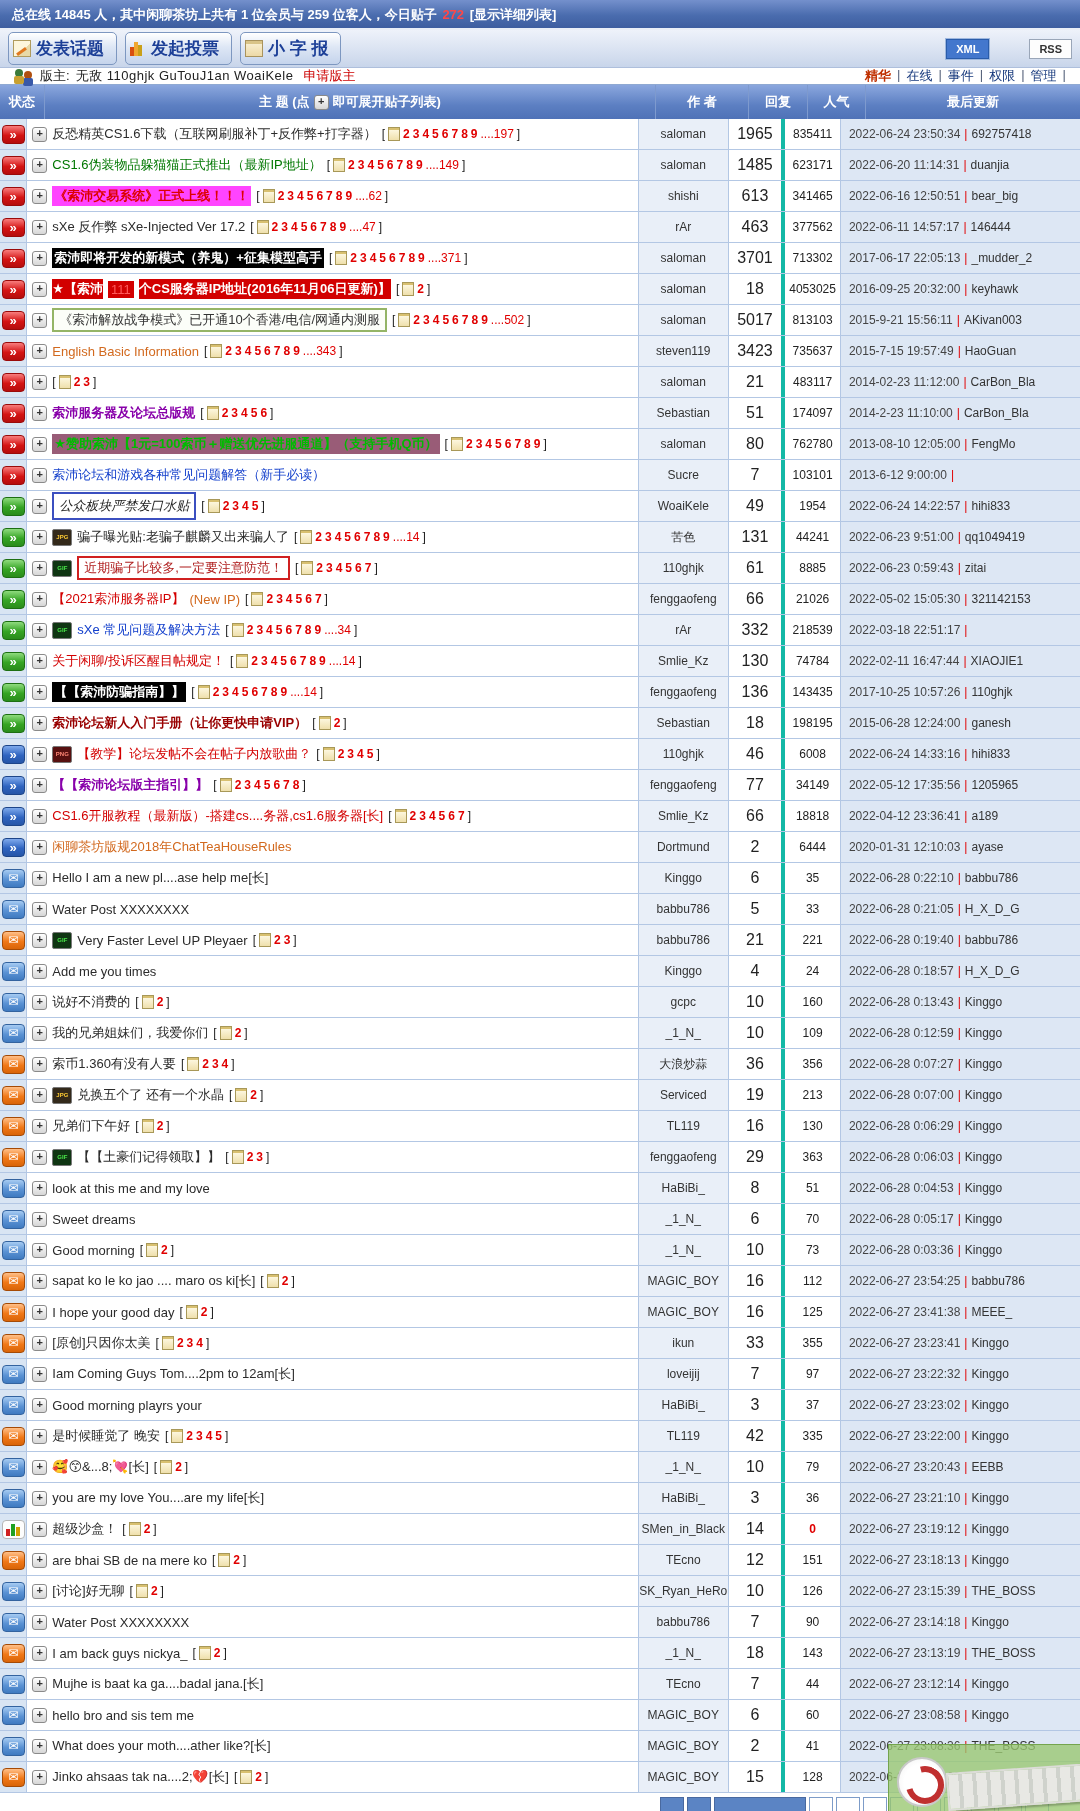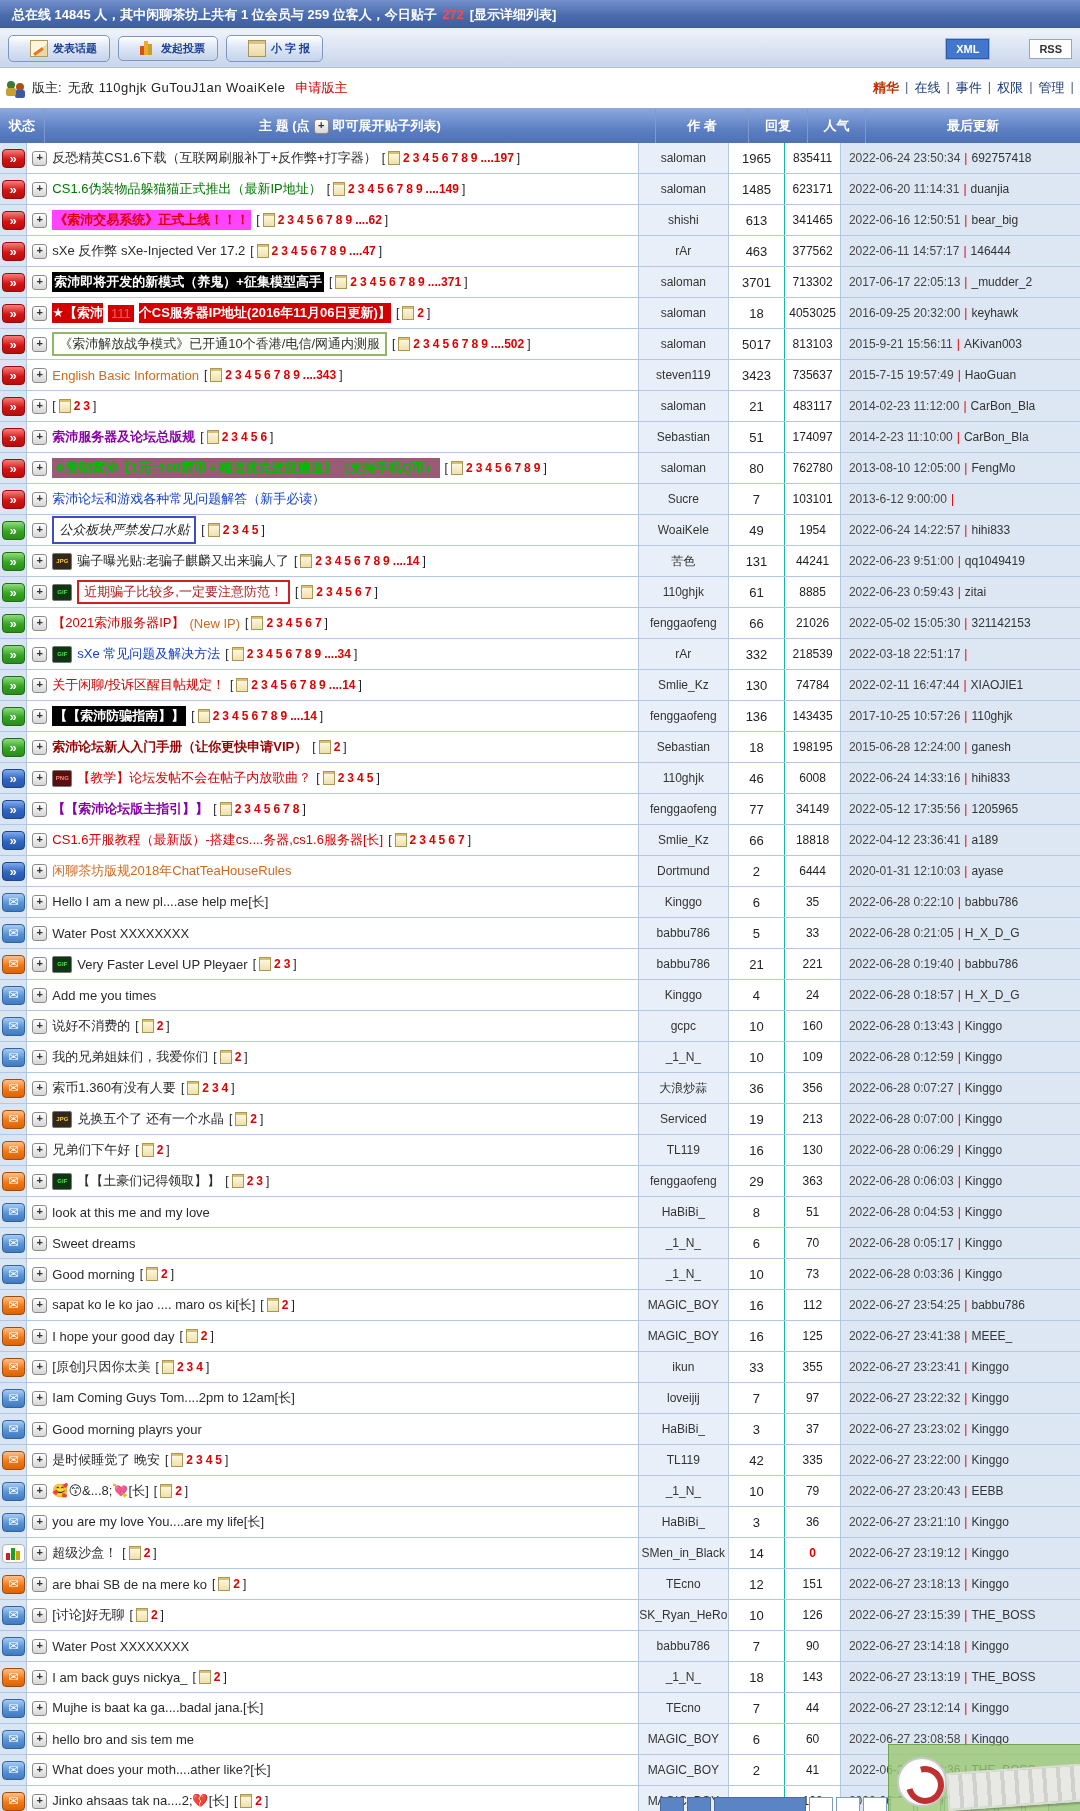--- a/index.html
+++ b/index.html
@@ -15,44 +15,44 @@
     color:#fff;font-weight:bold;font-size:13px;white-space:nowrap;
   }
   .infobar .hot{color:#ff4747;margin:0 2px;}
   
   .toolbar{
     height:38px;display:flex;align-items:center;gap:8px;padding:0 8px;box-sizing:border-box;
     background:linear-gradient(#eef2fa,#d4deef 70%,#c8d5ea);
     border-bottom:1px solid #aebfdc;
   }
   .tbtn{
-    display:flex;align-items:center;gap:5px;padding:4px 12px 4px 21px;
+    display:flex;align-items:center;gap:5px;padding:4px 12px 4px 4px;
     border:1px solid #7d97c0;border-radius:5px;cursor:pointer;
     background:linear-gradient(#ffffff,#dee7f5 45%,#c5d4ec);
     box-shadow:0 1px 0 #fff inset;
-    color:#1c3f97;font-weight:bold;font-size:11px;white-space:nowrap;
+    color:#1c3f97;font-weight:bold;font-size:17px;white-space:nowrap;
   }
   .tbtn .ticon{width:16px;height:15px;display:inline-block;position:relative;}
   .ti-compose{background:linear-gradient(135deg,#fdf6dc 60%,#e8d9a8 60%);border:1px solid #b09b5e;}
   .ti-compose::after{content:"";position:absolute;left:2px;top:9px;width:11px;height:3px;background:#e07820;transform:rotate(-35deg);}
   .ti-poll{display:inline-flex;align-items:flex-end;gap:1px;}
   .ti-poll i{display:inline-block;width:4px;background:#e8a020;}
   .ti-poll i:nth-child(1){height:9px;background:#d84f10;}
   .ti-poll i:nth-child(2){height:14px;background:#f0a830;}
   .ti-poll i:nth-child(3){height:11px;background:#caa018;}
   .ti-note{background:linear-gradient(#fbf3d8,#edd9a6);border:1px solid #a9935c;
     box-shadow:inset 0 3px 0 #d9c488;}
   .feeds{margin-left:auto;display:flex;gap:4px;margin-right:0;}
   .feedbtn{font-size:11px;font-weight:bold;padding:3px 9px;border:1px solid #2a5caa;cursor:pointer;margin-left:36px;}
   .feed-xml{background:#4377cd;color:#fff;outline:1px solid #9db7de;}
   .feed-rss{background:#fdfdfd;color:#333;border-color:#9aa6b8;}
   
   .modbar{
-    height:40px;display:flex;align-items:center;background:#fff;font-size:13px;color:#222;
-    padding:0 6px;box-sizing:border-box;white-space:nowrap;
+    height:16px;display:flex;align-items:center;background:#fff;font-size:13px;color:#222;
+    padding:0 14px;box-sizing:border-box;white-space:nowrap;
   }
   .people-icon{width:20px;height:17px;position:relative;margin-right:6px;display:inline-block;}
   .people-icon::before{content:"";position:absolute;left:1px;top:1px;width:8px;height:8px;border-radius:50%;background:#3a7a3a;box-shadow:9px 2px 0 #b05010;}
   .people-icon::after{content:"";position:absolute;left:0;top:8px;width:10px;height:8px;border-radius:2px;background:#c8a030;box-shadow:9px 2px 0 #3858a8;}
   .modbar .modlabel{margin-right:6px;}
   .modbar .modnames{letter-spacing:.5px;}
   .modbar .apply{color:#cc0000;margin-left:10px;cursor:pointer;}
   .modlinks{margin-left:auto;display:flex;align-items:flex-start;gap:6px;font-size:13px;}
   .modlinks .sep{color:#55617a;}
   .modlinks a{text-decoration:none;color:#16387c;cursor:pointer;}
@@ -71,21 +71,21 @@
   .hc-author{width:93px;}
   .hc-replies{width:59px;}
   .hc-views{width:58px;}
   .hc-last{width:215px;}
   .rows{}
   .trow{display:flex;height:30px;border-bottom:1px solid #b3c7e4;box-sizing:content-box;}
   .cell{display:flex;align-items:center;box-sizing:border-box;overflow:hidden;}
   .c-status{width:28px;justify-content:center;background:#d9e5f3;border-right:1px solid #b3c7e4;}
   .c-topic{width:627px;background:#fff;padding-left:5px;gap:5px;white-space:nowrap;border-right:1px solid #b3c7e4;}
   .c-author{width:92px;background:#e9eff8;justify-content:center;font-size:12px;color:#333;border-right:1px solid #b3c7e4;}
-  .c-replies{width:58px;background:#fff;justify-content:center;font-size:13px;color:#222;border-right:1px solid #14b8a6;}
+  .c-replies{width:58px;background:#fff;justify-content:center;font-size:16px;color:#222;border-right:4px solid #14b8a6;}
   .c-views{width:57px;background:#fff;justify-content:center;font-size:12px;color:#222;border-right:1px solid #b3c7e4;}
   .c-views .vred{color:#e00000;font-weight:bold;}
   .c-last{width:245px;background:#dde7f4;padding-left:8px;font-size:12px;color:#444;gap:4px;white-space:nowrap;}
   .c-last .bar{color:#e00000;}
   .c-last .by{color:#333;cursor:pointer;}
   
   .si{width:23px;height:19px;border-radius:4px;color:#fff;font-weight:bold;font-size:13px;line-height:17px;
       display:flex;align-items:center;justify-content:center;border:1px solid;box-sizing:border-box;flex:none;}
   .si-red{background:linear-gradient(#f87d7d,#d41414 55%,#b50d0d);border-color:#9a0a0a;}
   .si-green{background:linear-gradient(#8fdb7e,#35a424 55%,#2a8c1b);border-color:#1d6f12;}
@@ -123,21 +123,21 @@
   .seg-hlcyan{color:#fff;background:#00bbee;font-weight:bold;padding:1px 2px;}
   .seg-hlmaroon{color:#00bb00;background:#995c77;font-weight:bold;padding:1px 2px;}
   .seg-boxgreen{color:#333;border:2px solid #94b567;background:#fcfef9;padding:1px 5px;}
   .seg-boxblue{color:#222;border:2px solid #3b4fc0;background:#fff;padding:3px 5px;font-style:italic;}
   .seg-boxred{color:#b02020;border:2px solid #d02020;background:#fff;padding:1px 5px;}
   
   .pages{display:inline-flex;align-items:center;gap:3px;font-size:12px;color:#222;}
   .pgi{width:10px;height:12px;flex:none;background:linear-gradient(#fffbe8,#efe0ac);border:1px solid #a89858;
        box-shadow:inset 0 2px 0 #d8c070;display:inline-block;}
   .pnum{color:#e00000;font-weight:bold;cursor:pointer;}
-  .pmore{color:#e00000;font-weight:bold;cursor:pointer;}
+  .pmore{color:#e00000;font-weight:normal;cursor:pointer;}
   
   .pagstrip{position:absolute;left:0;top:1797px;width:1080px;height:20px;display:flex;gap:3px;align-items:flex-start;padding-left:660px;box-sizing:border-box;}
   .pbox{height:18px;box-sizing:border-box;border:1px solid #7d9cc8;background:#fff;width:24px;}
   .pbox.fill{background:#5b84c4;border-color:#49699f;}
   .pbox.wide{width:92px;}
   
   .watermark{position:absolute;left:888px;top:1744px;width:220px;height:75px;
     background:rgba(152,198,112,.78);border:1px solid rgba(110,160,70,.9);}
   .wm-circle{position:absolute;left:8px;top:12px;width:46px;height:46px;border-radius:50%;
     background:radial-gradient(#fff 55%,#eee);border:2px solid #c9c9c9;}

